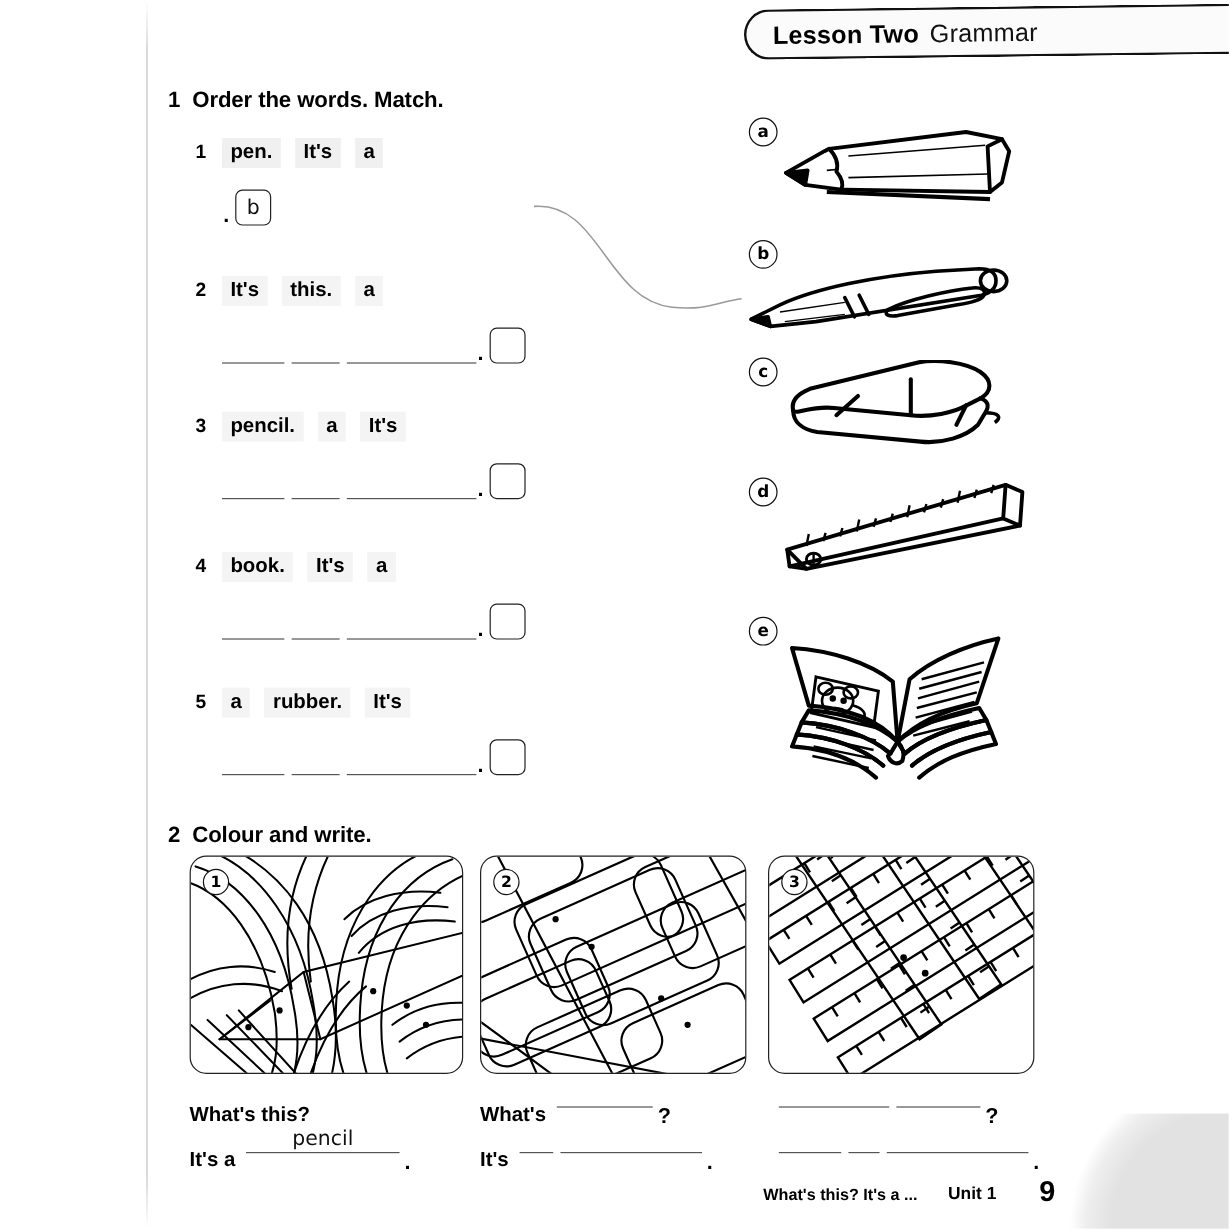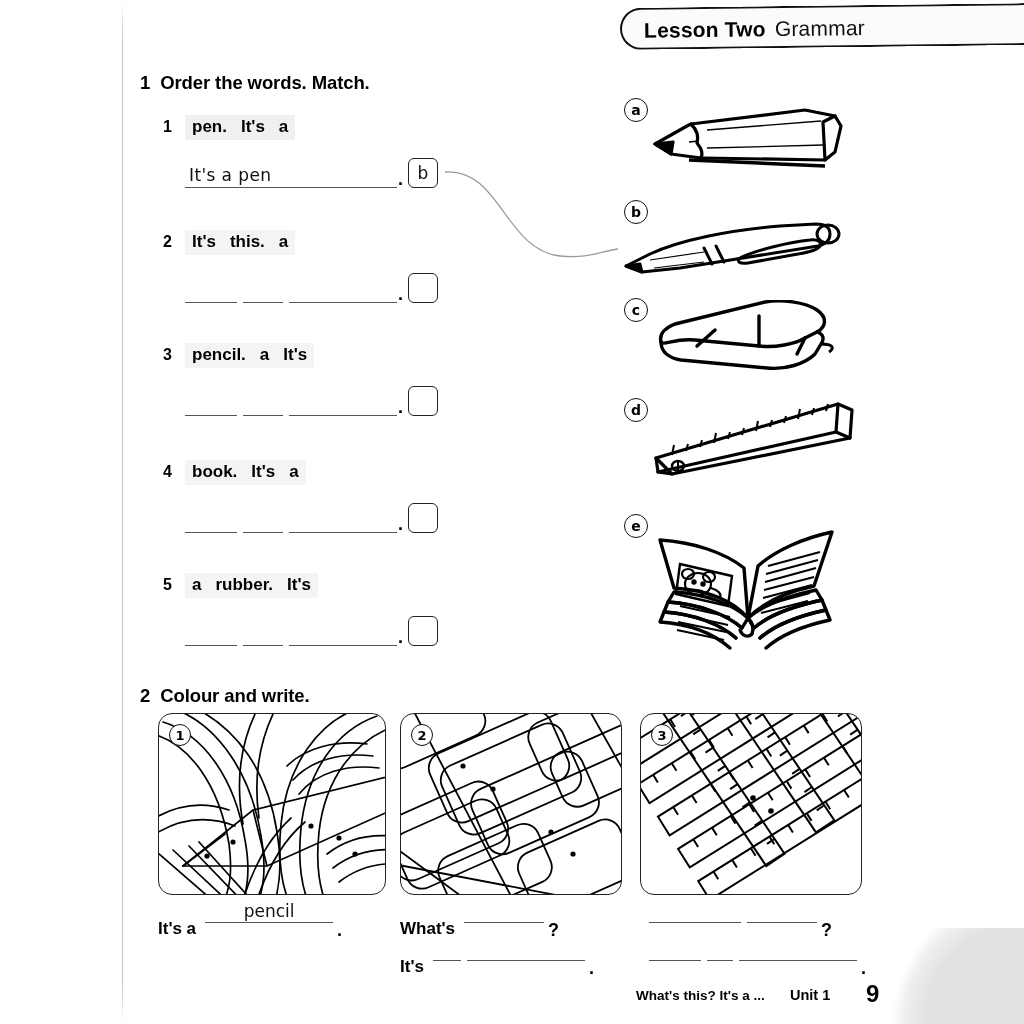--- a/index.html
+++ b/index.html
@@ -64,20 +64,21 @@
   
   .q-item { position: absolute; }
   .q-row {
     display: flex; align-items: baseline; gap: 0px;
     font-size: 17px; font-weight: 600; color: #000;
   }
   .q-idx { width: 22px; font-weight: 700; font-size: 16px; }
   .tile {
     background: #f0f0f0;
     padding: 2px 7px 3px 7px;
+    margin-right: 12px;
     font-weight: 600;
     color: #000;
   }
   .tile.faint { background: #f4f4f4; }
 
   
   .ans-row {
     position: absolute;
     display: flex; align-items: flex-end;
   }
@@ -214,23 +215,20 @@
 
   <div class="q-item" style="left:163px; top:115px;">
     <div class="q-row">
       <span class="q-idx">1</span>
       <span class="tile">pen.</span>
       <span class="tile">It's</span>
       <span class="tile">a</span>
     </div>
   </div>
   <div class="ans-row" style="left:185px; top:158px;">
-    <div class="ans-full">
-      <span class="hand">It's a pen</span>
-    </div>
     <span class="period">.</span>
     <div class="letter-box">
       <span>b</span>
     </div>
   </div>
 
   <div class="q-item" style="left:163px; top:230px;">
     <div class="q-row">
       <span class="q-idx">2</span>
       <span class="tile faint">It's</span>
@@ -563,20 +561,23 @@
         <circle cx="130" cy="97" r="2.8"></circle>
       </g>
     </svg>
     <div class="panel-num" style="left:10px; top:10px;">
       <span>3</span>
     </div>
   </div>
 
   <div class="write-block" style="left:158px; top:912px;">
     <div class="write-row">
+      <span class="w-label">What's this?</span>
+    </div>
+    <div class="write-row">
       <span class="w-label">It's a</span>
       <div class="w-line" style="width:128px;">
         <span class="w-hand">pencil</span>
       </div>
       <span class="w-mark">.</span>
     </div>
   </div>
 
   <div class="write-block" style="left:400px; top:912px;">
     <div class="write-row">

